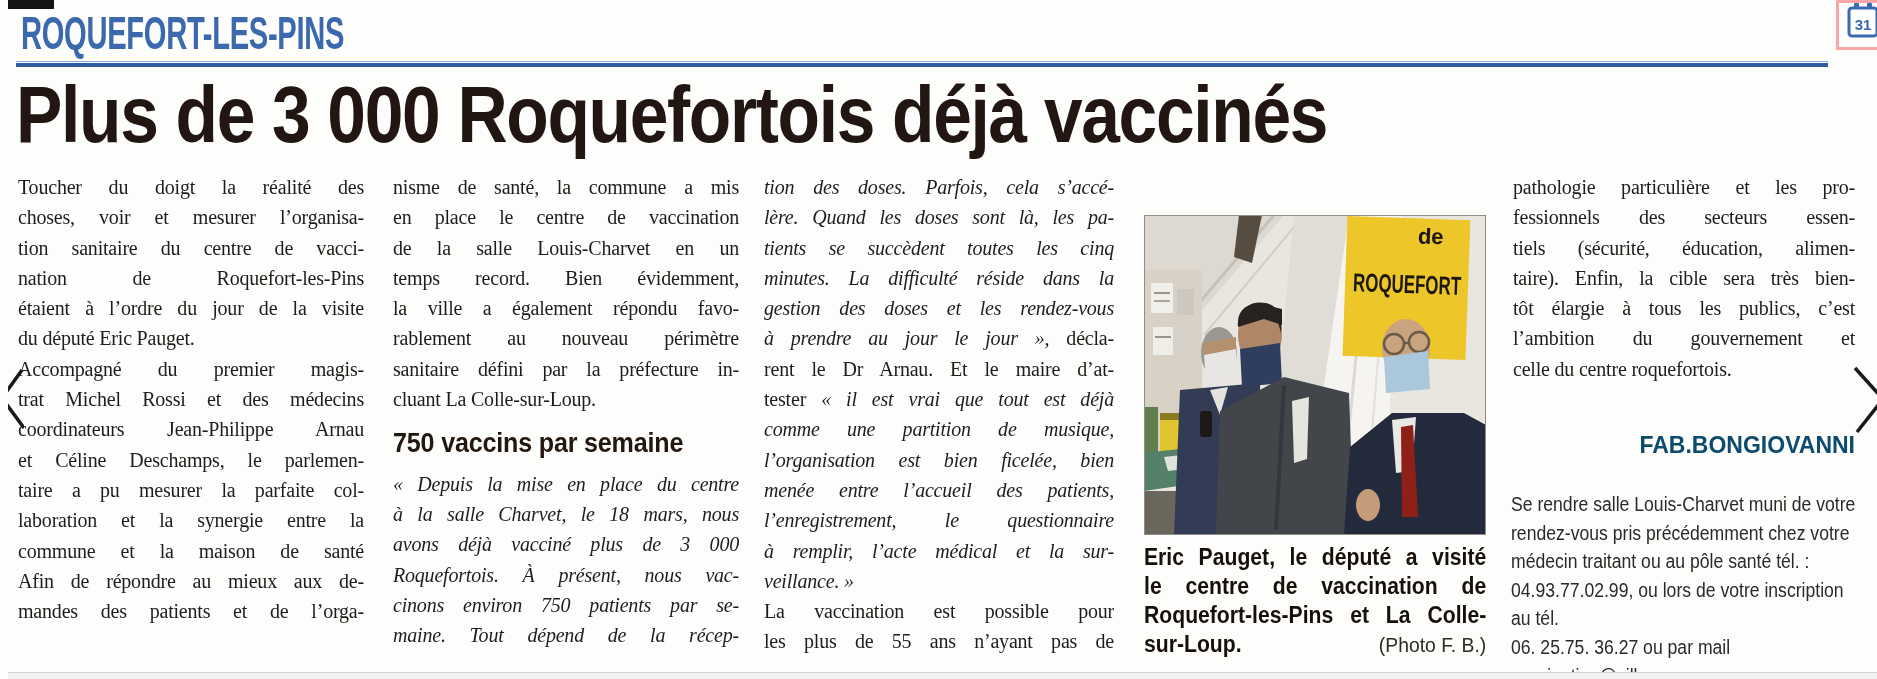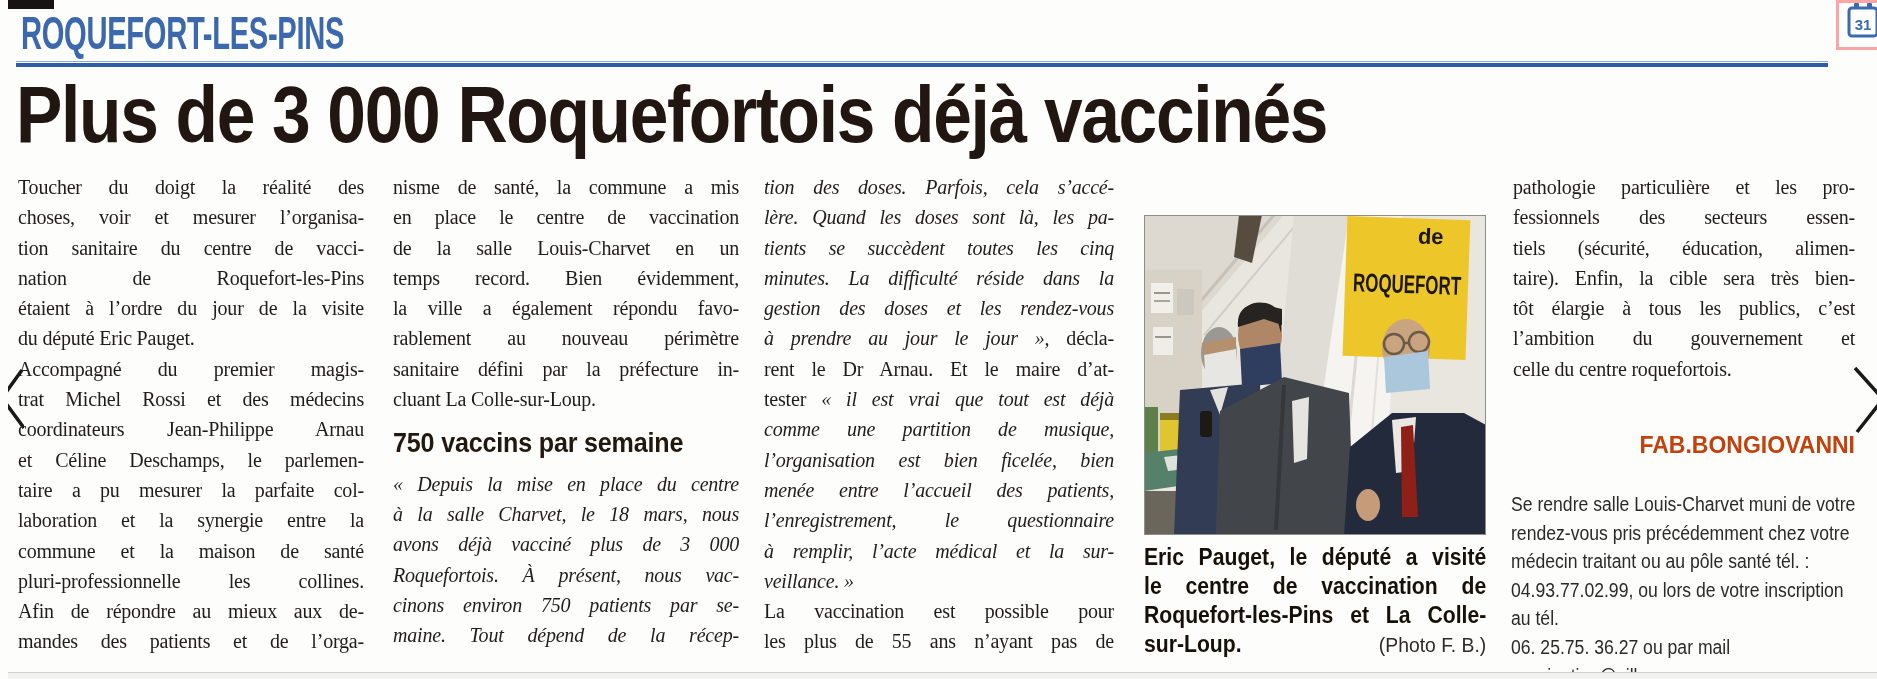--- a/index.html
+++ b/index.html
@@ -34,21 +34,21 @@
   .photo-frame{position:absolute;left:1136px;top:215px;width:342px;height:320px;}
   .caption{position:absolute;left:1136px;top:543px;width:372px;
            font-family:"Liberation Sans",sans-serif;font-weight:700;font-size:23px;
            line-height:29px;color:#171008;transform:scaleX(0.92);transform-origin:left top;}
   .caption .bl{text-align:justify;text-align-last:justify;}
   .caption-last{display:flex;justify-content:space-between;align-items:baseline;}
   .caption-credit{font-weight:400;font-size:21px;color:#2e2a26;}
 
   
   .byline{position:absolute;left:1503px;top:432px;width:344px;text-align:right;
-          font-family:"Liberation Sans",sans-serif;font-weight:800;font-size:23px;color:#c2410c;}
+          font-family:"Liberation Sans",sans-serif;font-weight:800;font-size:23px;color:#0c4a6e;}
   .info{position:absolute;left:1503px;top:490px;width:392px;
         font-family:"Liberation Sans",sans-serif;font-size:20px;line-height:28.6px;
         color:#2a2a28;transform:scaleX(0.88);transform-origin:left top;}
   .info .bl{text-align:left;text-align-last:left;}
 
   
   .chevron{position:absolute;cursor:pointer;}
   .chevron-left{left:-8px;top:368px;}
   .chevron-right{left:1845px;top:366px;}
 
@@ -88,21 +88,20 @@
       <div class="bl"><span>nation de Roquefort-les-Pins</span></div>
       <div class="bl"><span>étaient à l’ordre du jour de la visite</span></div>
       <div class="bl noj"><span>du député Eric Pauget.</span></div>
       <div class="bl"><span>Accompagné du premier magis-</span></div>
       <div class="bl"><span>trat Michel Rossi et des médecins</span></div>
       <div class="bl"><span>coordinateurs Jean-Philippe Arnau</span></div>
       <div class="bl"><span>et Céline Deschamps, le parlemen-</span></div>
       <div class="bl"><span>taire a pu mesurer la parfaite col-</span></div>
       <div class="bl"><span>laboration et la synergie entre la</span></div>
       <div class="bl"><span>commune et la maison de santé</span></div>
-      <div class="bl"><span>pluri-professionnelle les collines.</span></div>
       <div class="bl"><span>Afin de répondre au mieux aux de-</span></div>
       <div class="bl"><span>mandes des patients et de l’orga-</span></div>
     </div>
 
   <div class="col" style="left:385px;width:346px;">
     <div>
         <div class="bl"><span>nisme de santé, la commune a mis</span></div>
         <div class="bl"><span>en place le centre de vaccination</span></div>
         <div class="bl"><span>de la salle Louis-Charvet en un</span></div>
         <div class="bl"><span>temps record. Bien évidemment,</span></div>

